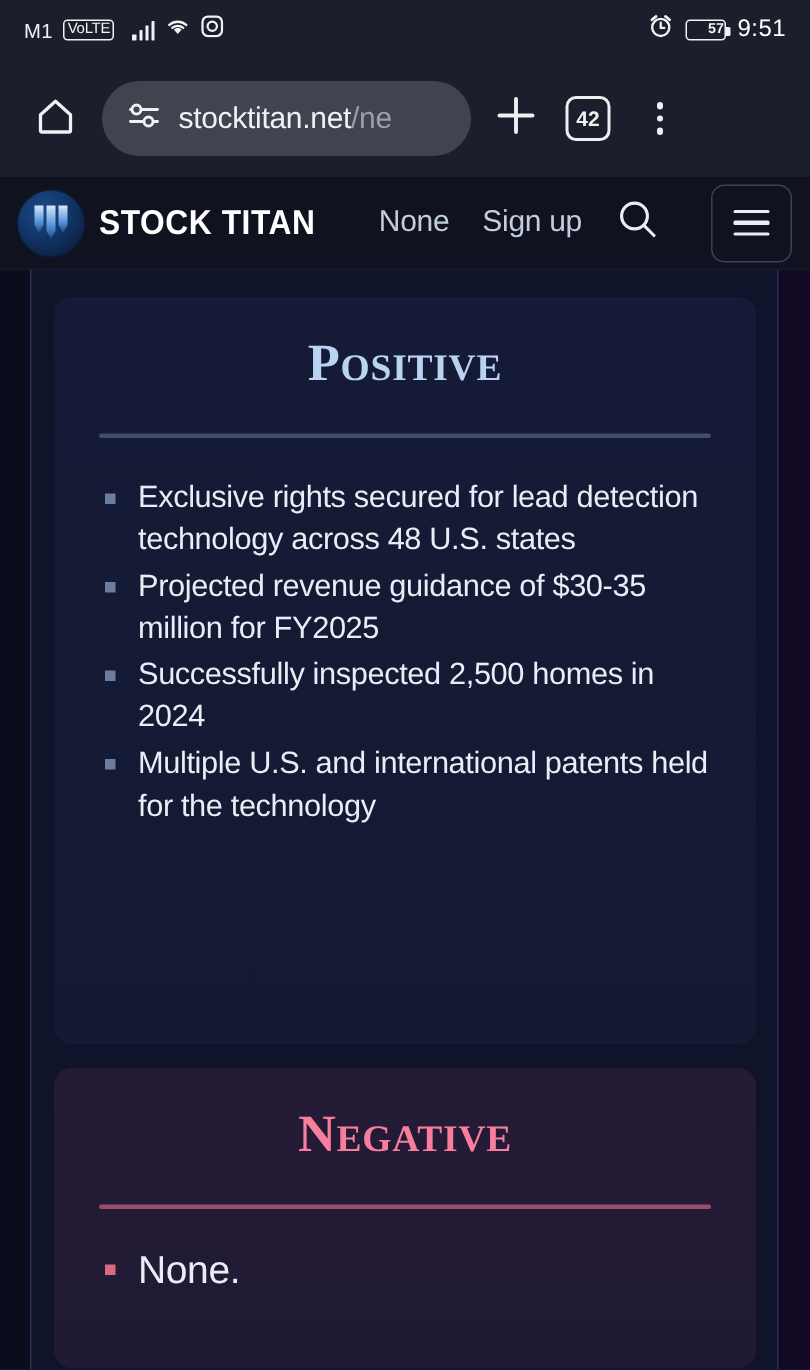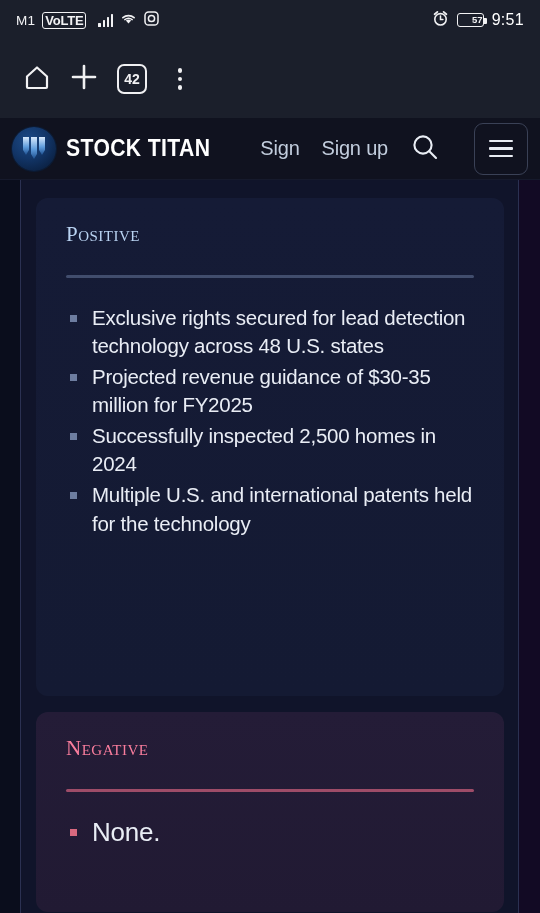--- a/index.html
+++ b/index.html
@@ -15,21 +15,21 @@
   
   .statusbar {
     height:40px; display:flex; align-items:center;
     padding:0 16px; background:#1b1f2b; color:#fff;
   }
   .sb-left { display:flex; align-items:center; gap:7px; flex:1; }
   .sb-right { display:flex; align-items:center; gap:8px; }
   .carrier { font-size:13.5px; letter-spacing:.2px; color:#f2f2f4; }
   .volte {
     border:1.6px solid #f2f2f4; border-radius:3px;
-    font-size:13px; font-weight:bold; letter-spacing:-.2px;
+    font-size:10px; font-weight:normal; letter-spacing:-.2px;
     padding:1px 2px; line-height:1; color:#f2f2f4;
   }
   .sigbars { display:flex; align-items:flex-end; gap:1.5px; height:13px; margin-left:5px;}
   .sigbars i { width:2.6px; background:#f2f2f4; border-radius:.5px; display:block; }
   .sigbars i:nth-child(1){height:4px}
   .sigbars i:nth-child(2){height:7px}
   .sigbars i:nth-child(3){height:10px}
   .sigbars i:nth-child(4){height:13px}
   .clocktime { font-size:16px; color:#fff; letter-spacing:.3px; }
   .battery {
@@ -120,22 +120,22 @@
   }
   .card-positive {
     background:linear-gradient(180deg,#151b36 0%,#141a33 100%);
     min-height:498px;
   }
   .card-negative {
     background:linear-gradient(180deg,#241c37 0%,#211a33 100%);
     min-height:200px;
   }
   .card-title {
-    font-family:"Liberation Serif", serif;
-    font-weight:normal; font-size:21px; line-height:1;
+    text-align:center; font-family:"Liberation Serif", serif;
+    font-weight:bold; font-size:35px; line-height:1;
     font-variant:small-caps; letter-spacing:.5px;
   }
   .title-positive { color:#b9d3f2; }
   .title-negative { color:#f97d9d; }
   .divider { height:2.5px; border-radius:2px; margin:30px 0 26px 0; }
   .div-positive { background:#414d6d; }
   .div-negative { background:#9e4c68; }
 
   ul.bullets { list-style:none; }
   ul.bullets li {
@@ -196,20 +196,31 @@
     </div>
   </div>
 
   <div class="browserbar">
     <div class="home-btn">
       <span>
         <svg width="30" height="30" viewBox="0 0 30 30">
           <path d="M5 14.5 L15 5.5 L25 14.5 V25 a1 1 0 0 1 -1 1 H6 a1 1 0 0 1 -1 -1 Z" stroke="#f1f1f3" stroke-width="2.2" fill="none" stroke-linejoin="round"></path>
         </svg>
       </span>
+    </div>
+    <div class="urlpill">
+      <span>
+        <svg width="24" height="20" viewBox="0 0 24 20">
+          <line x1="3" y1="6" x2="21" y2="6" stroke="#f1f1f3" stroke-width="1.9" stroke-linecap="round"></line>
+          <line x1="3" y1="14" x2="21" y2="14" stroke="#f1f1f3" stroke-width="1.9" stroke-linecap="round"></line>
+          <circle cx="7" cy="6" r="3" stroke="#f1f1f3" stroke-width="1.9" fill="#41444f"></circle>
+          <circle cx="15" cy="14" r="3" stroke="#f1f1f3" stroke-width="1.9" fill="#41444f"></circle>
+        </svg>
+      </span>
+      <span class="url-text"><span>stocktitan.net</span><span class="dim">/ne</span></span>
     </div>
     <div class="chip-btn">
       <span>
         <svg width="30" height="30" viewBox="0 0 30 30">
           <line x1="15" y1="4" x2="15" y2="26" stroke="#f0f0f2" stroke-width="2.6" stroke-linecap="round"></line>
           <line x1="4" y1="15" x2="26" y2="15" stroke="#f0f0f2" stroke-width="2.6" stroke-linecap="round"></line>
         </svg>
       </span>
     </div>
     <div class="chip-btn">
@@ -236,21 +247,21 @@
             </linearGradient>
           </defs>
           <path d="M2 2 h6 v13 l-3 5 l-3 -5 Z" fill="url(#lg)"></path>
           <path d="M10 2 h6 v17 l-3 5 l-3 -5 Z" fill="url(#lg)"></path>
           <path d="M18 2 h6 v13 l-3 5 l-3 -5 Z" fill="url(#lg)"></path>
         </svg>
       </span>
       <span class="brand">STOCK TITAN</span>
     </div>
     <div class="nav-links">
-      <span class="nav-link">Sign</span>
+      <span class="nav-link">None</span>
       <span class="nav-link">Sign up</span>
       <span class="icon-btn">
         <span>
           <svg width="30" height="30" viewBox="0 0 30 30">
             <circle cx="13" cy="13" r="8.6" stroke="#e9edf4" stroke-width="2.1" fill="none"></circle>
             <line x1="19.3" y1="19.3" x2="26" y2="26" stroke="#e9edf4" stroke-width="2.1" stroke-linecap="round"></line>
           </svg>
         </span>
       </span>
       <span class="menu-box">

